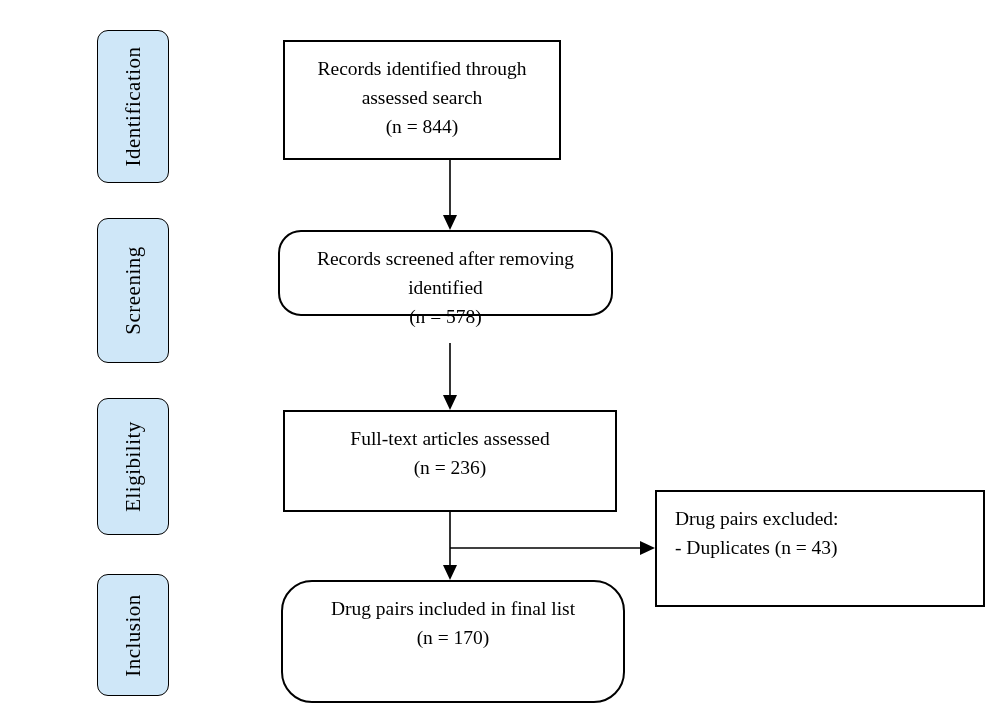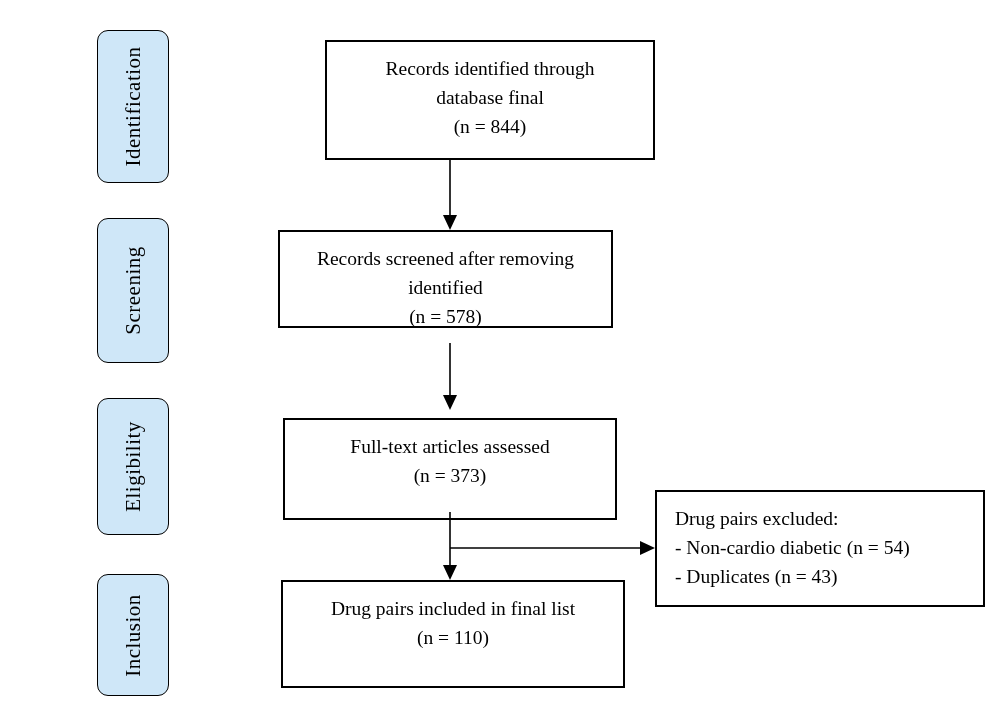--- a/index.html
+++ b/index.html
@@ -76,45 +76,44 @@
   </div>
 
   <div class="stage-box" style="top:398px; height:137px;">
     <span class="vlabel">Eligibility</span>
   </div>
 
   <div class="stage-box" style="top:574px; height:122px;">
     <span class="vlabel">Inclusion</span>
   </div>
 
-  <div class="flow-box" style="left:283px; top:40px; width:330px; height:120px;margin-left:42px;">
+  <div class="flow-box" style="left:283px; top:40px; width:278px; height:120px;">
     <span class="line">Records identified through</span>
-    <span class="line">database final</span>
+    <span class="line">assessed search</span>
     <span class="line">(n = 844)</span>
   </div>
 
-  <div class="flow-box" style="left:278px; top:230px; width:335px; height:98px;">
+  <div class="flow-box" style="left:278px; top:230px; width:335px; height:86px;border-radius:23px;">
     <span class="line">Records screened after removing</span>
     <span class="line">identified</span>
     <span class="line">(n = 578)</span>
   </div>
 
-  <div class="flow-box" style="left:283px; top:410px; width:334px; height:102px;margin-top:8px;">
+  <div class="flow-box" style="left:283px; top:410px; width:334px; height:102px;">
     <span class="line">Full-text articles assessed</span>
-    <span class="line">(n = 373)</span>
+    <span class="line">(n = 236)</span>
   </div>
 
-  <div class="flow-box" style="left:281px; top:580px; width:344px; height:108px;">
+  <div class="flow-box" style="left:281px; top:580px; width:344px; height:123px;border-radius:31px;">
     <span class="line">Drug pairs included in final list</span>
-    <span class="line">(n = 110)</span>
+    <span class="line">(n = 170)</span>
   </div>
 
   <div class="side-box" style="left:655px; top:490px; width:330px; height:117px;">
     <span class="line">Drug pairs excluded:</span>
-    <span class="line">- Non-cardio diabetic (n = 54)</span>
     <span class="line">- Duplicates (n = 43)</span>
   </div>
 
   <svg class="arrow-layer" width="1000" height="720" viewBox="0 0 1000 720">
 
     <g>
       <line x1="450" y1="160" x2="450" y2="218" stroke="#000000" stroke-width="1.6"></line>
       <polygon points="450,230 443,215 457,215" fill="#000000"></polygon>
     </g>
 

